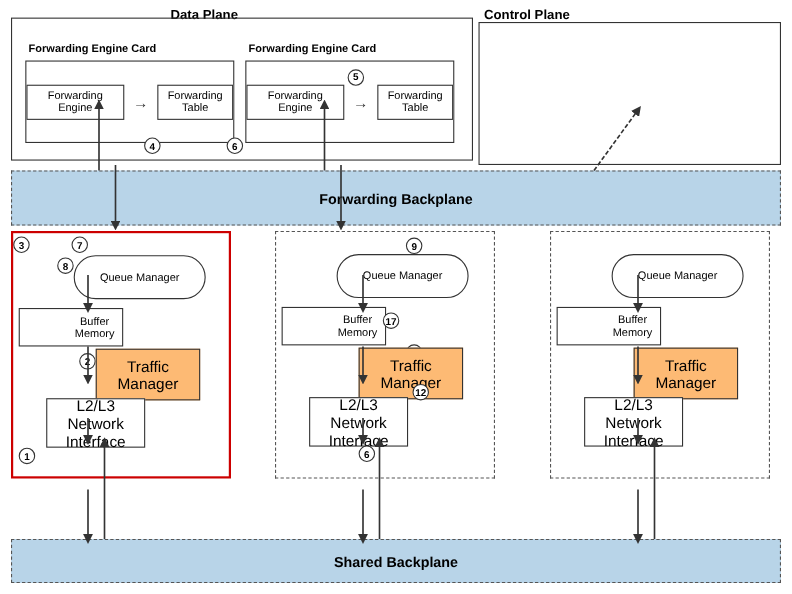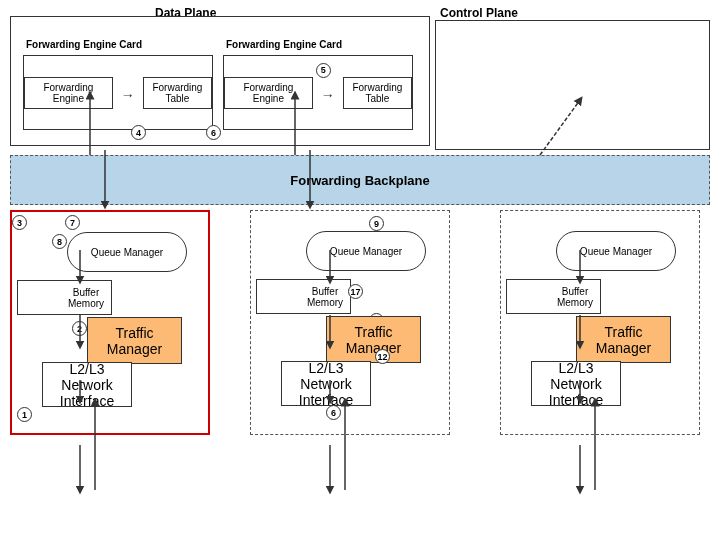--- a/index.html
+++ b/index.html
@@ -325,20 +325,23 @@
 
     <div class="line-card line-card-right">
       <div class="queue-manager-box">Queue Manager</div>
       <div class="buffer-memory-box">Buffer Memory</div>
       <div class="traffic-manager-box">Traffic Manager</div>
       <div class="network-interface-box">L2/L3 Network Interface</div>
     </div>
 
   </div>
 
+  <div class="shared-backplane-section">
+    <span>Shared Backplane</span>
+  </div>
 
   <svg class="connectors">
 
     <line x1="105" y1="150" x2="105" y2="205" stroke="#333" stroke-width="1.5" marker-end="url(#arr)"></line>
 
     <line x1="90" y1="155" x2="90" y2="95" stroke="#333" stroke-width="1.5" marker-end="url(#arr)"></line>
 
     <line x1="310" y1="150" x2="310" y2="205" stroke="#333" stroke-width="1.5" marker-end="url(#arr)"></line>
 
     <line x1="295" y1="155" x2="295" y2="95" stroke="#333" stroke-width="1.5" marker-end="url(#arr)"></line>

